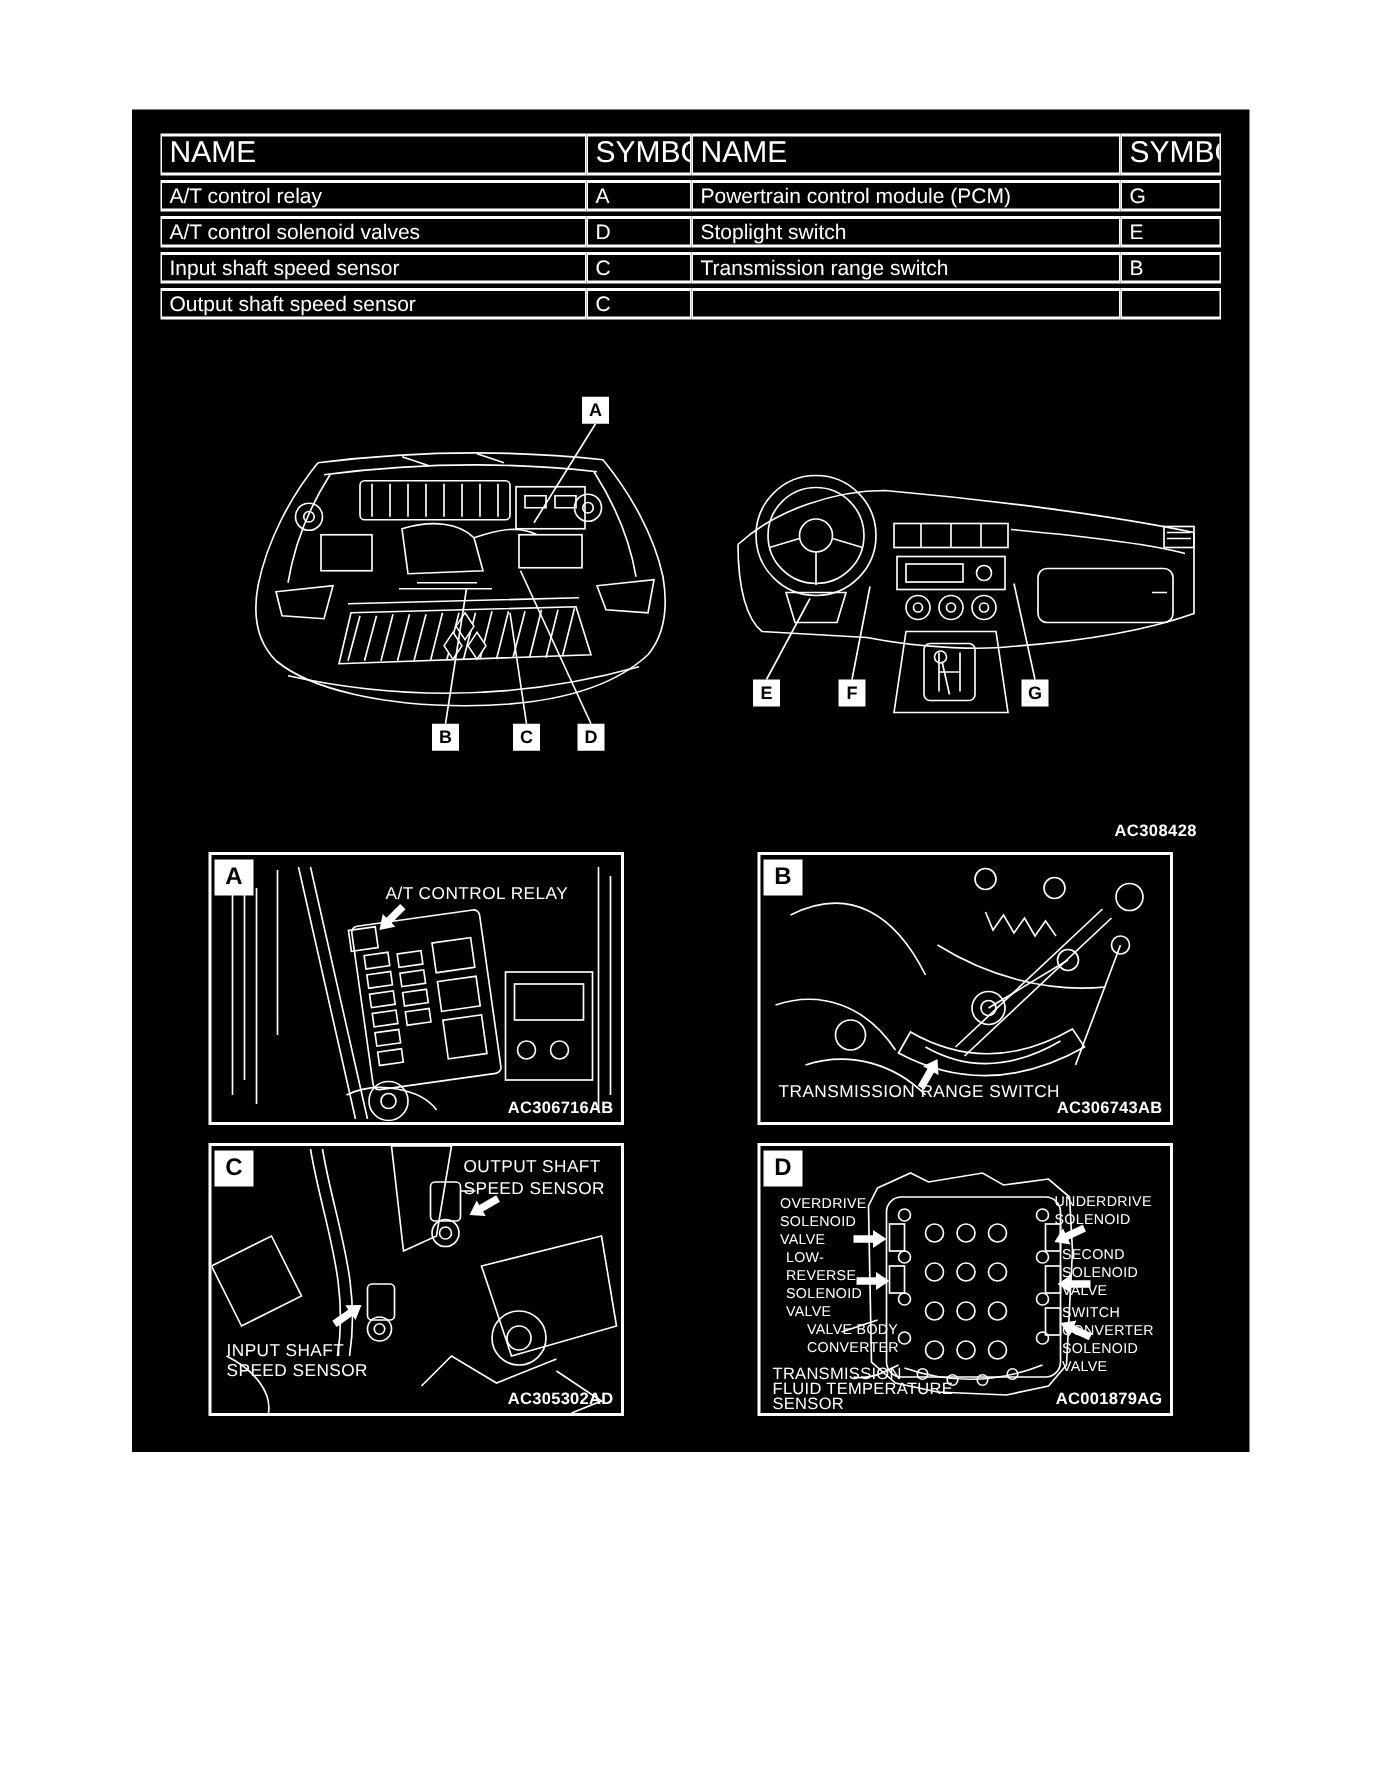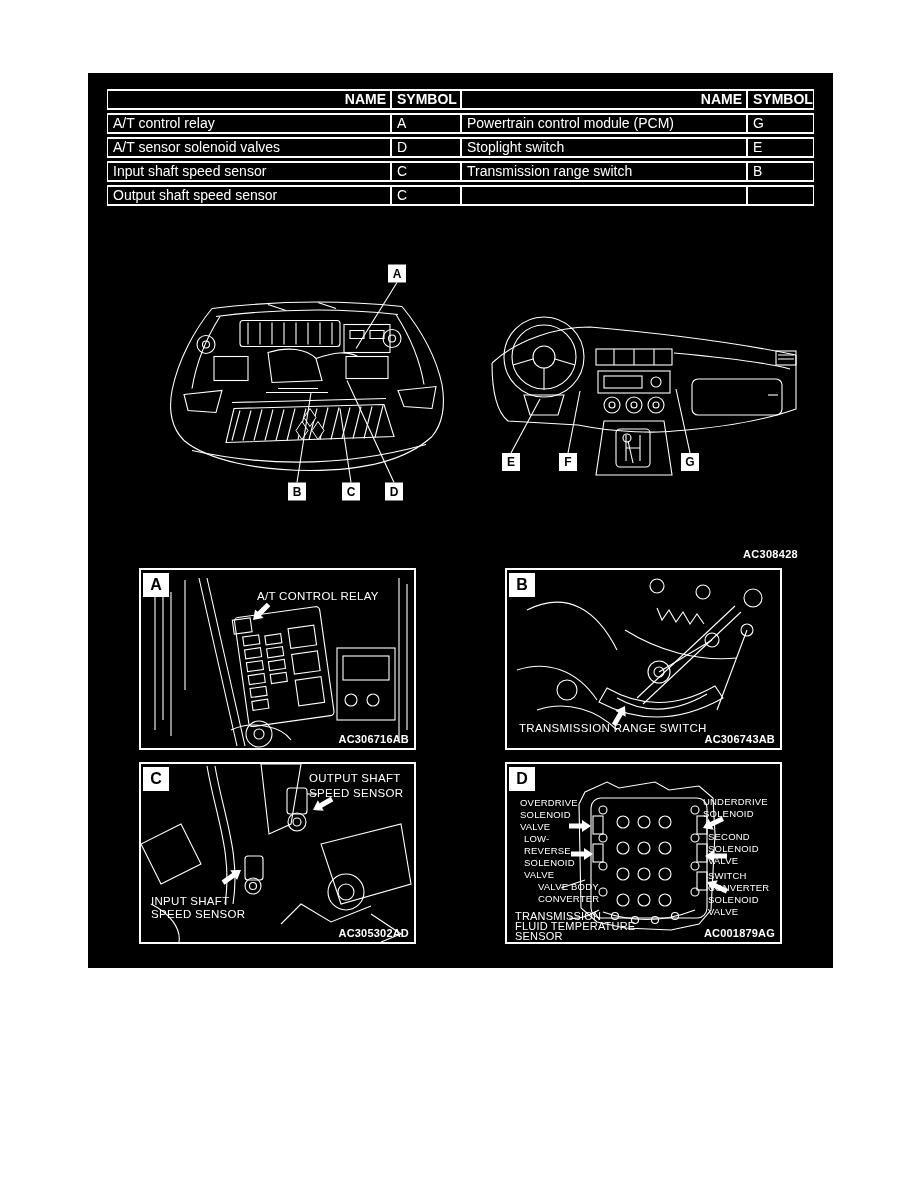--- a/index.html
+++ b/index.html
@@ -12,21 +12,21 @@
   table.symbol-table {
     position:absolute; left:19px; top:13px; width:707px;
     border-collapse:separate; border-spacing:0 3px; table-layout:fixed;
     color:#fff; font-size:14px;
   }
   .symbol-table th, .symbol-table td {
     border:2px solid #fff; border-left-width:1px; border-right-width:1px;
     height:21px; padding:0 4px 1px 5px; text-align:left; vertical-align:middle;
     white-space:nowrap; overflow:hidden;
   }
-  .symbol-table th { font-weight:bold; font-size:14px;text-align:right; }
+  .symbol-table th { font-weight:normal; font-size:20px; }
 
   
   .engine-bay-svg { position:absolute; left:60px; top:185px; width:320px; height:250px; }
   .dashboard-svg  { position:absolute; left:390px; top:220px; width:330px; height:190px; }
   .main-code {
     position:absolute; left:655px; top:475px; color:#fff;
     font-size:11px; font-weight:bold; letter-spacing:.3px;
   }
 
   
@@ -81,21 +81,21 @@
         </tr>
       </thead>
       <tbody>
         <tr>
           <td>A/T control relay</td>
           <td>A</td>
           <td>Powertrain control module (PCM)</td>
           <td>G</td>
         </tr>
         <tr>
-          <td>A/T sensor solenoid valves</td>
+          <td>A/T control solenoid valves</td>
           <td>D</td>
           <td>Stoplight switch</td>
           <td>E</td>
         </tr>
         <tr>
           <td>Input shaft speed sensor</td>
           <td>C</td>
           <td>Transmission range switch</td>
           <td>B</td>
         </tr>

